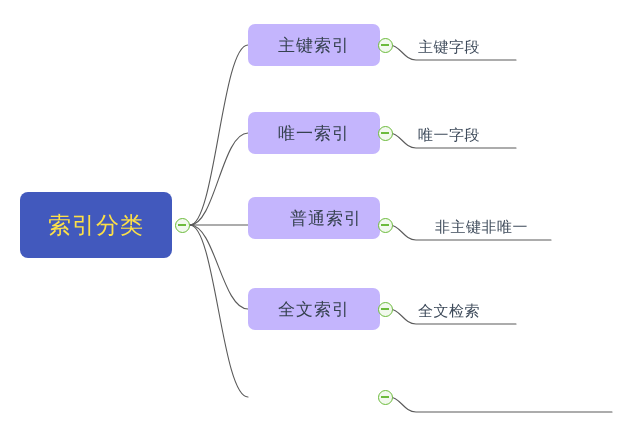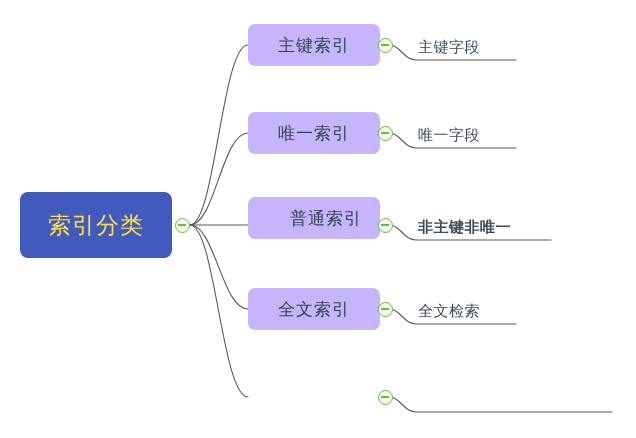--- a/index.html
+++ b/index.html
@@ -136,21 +136,21 @@
   </div>
   <div class="toggle" style="left:378px; top:126px;"></div>
   <div class="leaf-node" style="left:418px; top:121px;">
     <span class="leaf-label">唯一字段</span>
   </div>
 
   <div class="branch-node" style="top:197px;padding-left:24px;">
     <span class="branch-label">普通索引</span>
   </div>
   <div class="toggle" style="left:378px; top:218px;"></div>
-  <div class="leaf-node" style="left:418px; top:213px;font-weight:bold;">
+  <div class="leaf-node" style="left:435px; top:213px;">
     <span class="leaf-label">非主键非唯一</span>
   </div>
 
   <div class="branch-node" style="top:288px;">
     <span class="branch-label">全文索引</span>
   </div>
   <div class="toggle" style="left:378px; top:302px;"></div>
   <div class="leaf-node" style="left:418px; top:297px;">
     <span class="leaf-label">全文检索</span>
   </div>

